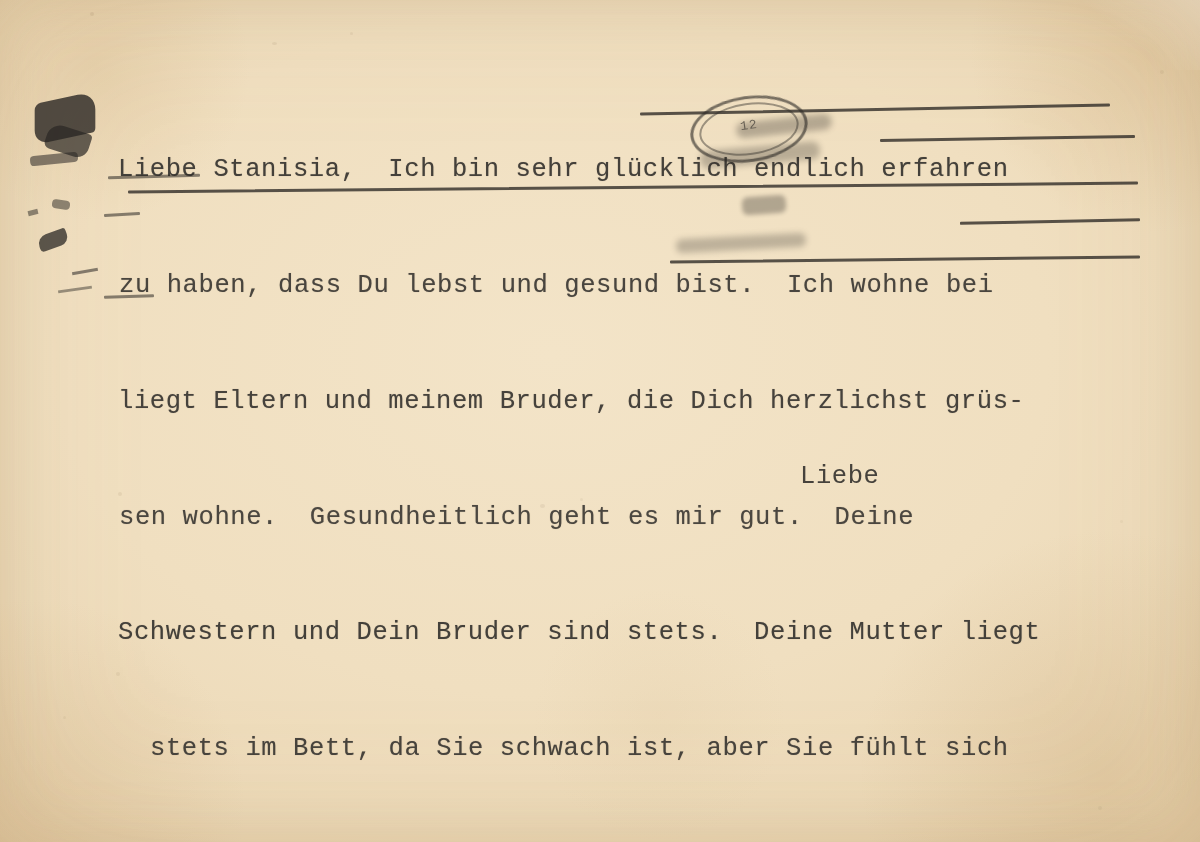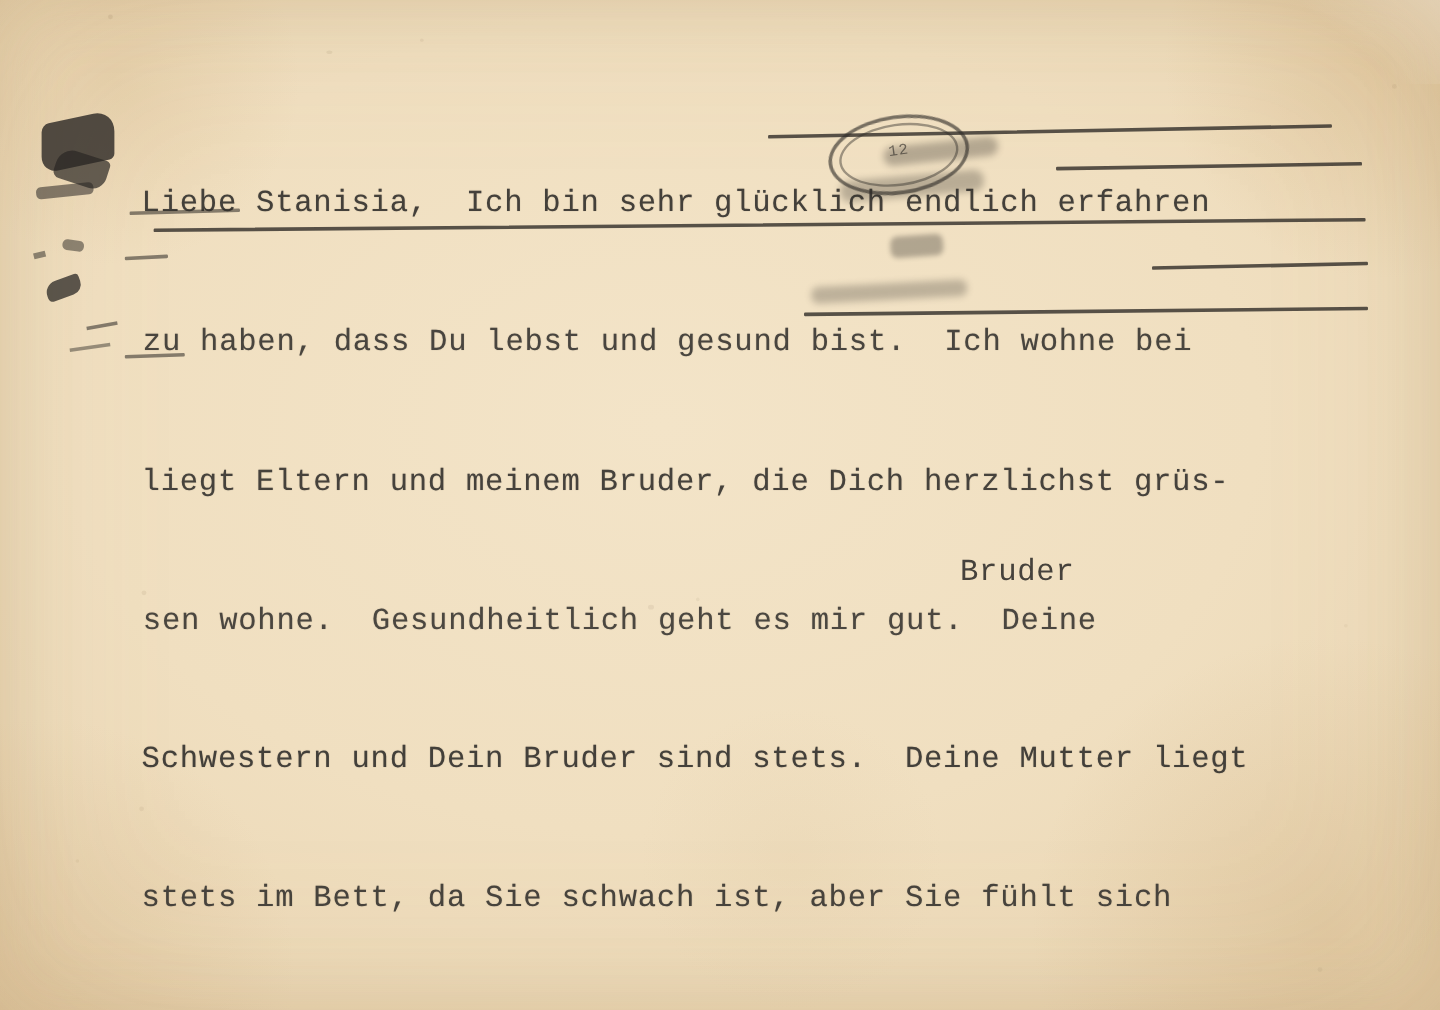--- a/index.html
+++ b/index.html
@@ -76,21 +76,21 @@
   #letter .line {
     display: block;
     white-space: pre;
   }
   
   #letter .line:nth-child(1)  { opacity: .96; }
   #letter .line:nth-child(2)  { opacity: .93; margin-left: 1px; }
   #letter .line:nth-child(3)  { opacity: .95; }
   #letter .line:nth-child(4)  { opacity: .92; margin-left: 1px; }
   #letter .line:nth-child(5)  { opacity: .96; }
-  #letter .line:nth-child(6)  { opacity: .94; }
+  #letter .line:nth-child(6)  { opacity: .94; margin-left: 32px; }
   #letter .line:nth-child(7)  { opacity: .95; margin-left: 1px; }
   #letter .line:nth-child(8)  { opacity: .93; }
   #letter .line:nth-child(9)  { opacity: .95; }
   #letter .line:nth-child(10) { opacity: .94; }
 
   #signature {
     position: absolute;
     left: 800px;
     top: 458px;
     font-family: "Liberation Mono", "DejaVu Sans Mono", monospace;
@@ -199,21 +199,21 @@
     <span class="line">liegt Eltern und meinem Bruder, die Dich herzlichst grüs-</span>
     <span class="line">sen wohne.  Gesundheitlich geht es mir gut.  Deine</span>
     <span class="line">Schwestern und Dein Bruder sind stets.  Deine Mutter liegt</span>
     <span class="line">stets im Bett, da Sie schwach ist, aber Sie fühlt sich</span>
     
     
     
     
   </div>
 
-  <div id="signature">Bruder</div>
+  <div id="signature">Liebe</div>
 
   <div class="strike" style="left:640px; top:108px; width:470px; height:3px; transform:rotate(-1.1deg);"></div>
   <div class="strike" style="left:880px; top:137px; width:255px; height:3px; transform:rotate(-0.9deg);"></div>
   <div class="strike" style="left:128px; top:186px; width:1010px; height:3px; transform:rotate(-0.5deg);"></div>
   <div class="strike soft" style="left:108px; top:175px; width:92px; height:3px; transform:rotate(-1.6deg);"></div>
   <div class="strike" style="left:960px; top:220px; width:180px; height:3px; transform:rotate(-1.2deg);"></div>
   <div class="strike" style="left:670px; top:258px; width:470px; height:3px; transform:rotate(-0.6deg);"></div>
   <div class="strike soft" style="left:104px; top:295px; width:50px; height:3px; transform:rotate(-2deg);"></div>
   <div class="strike soft" style="left:104px; top:213px; width:36px; height:3px; transform:rotate(-3deg);"></div>
 

